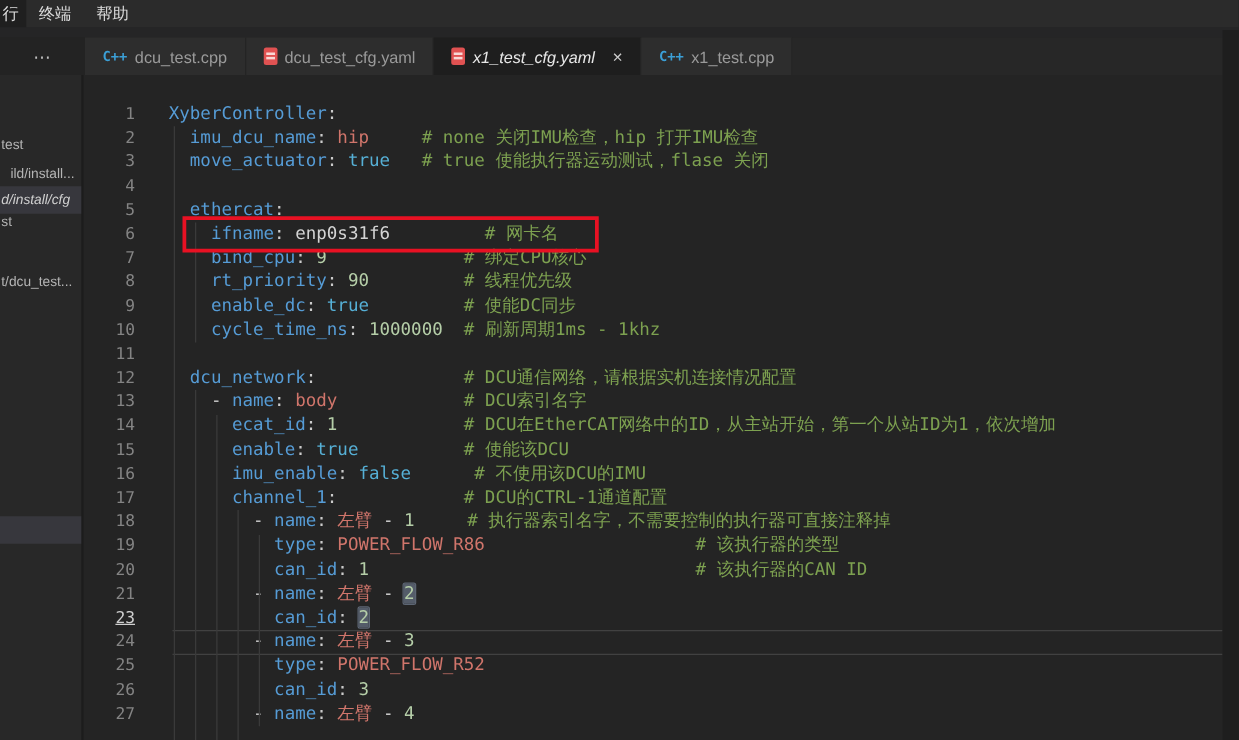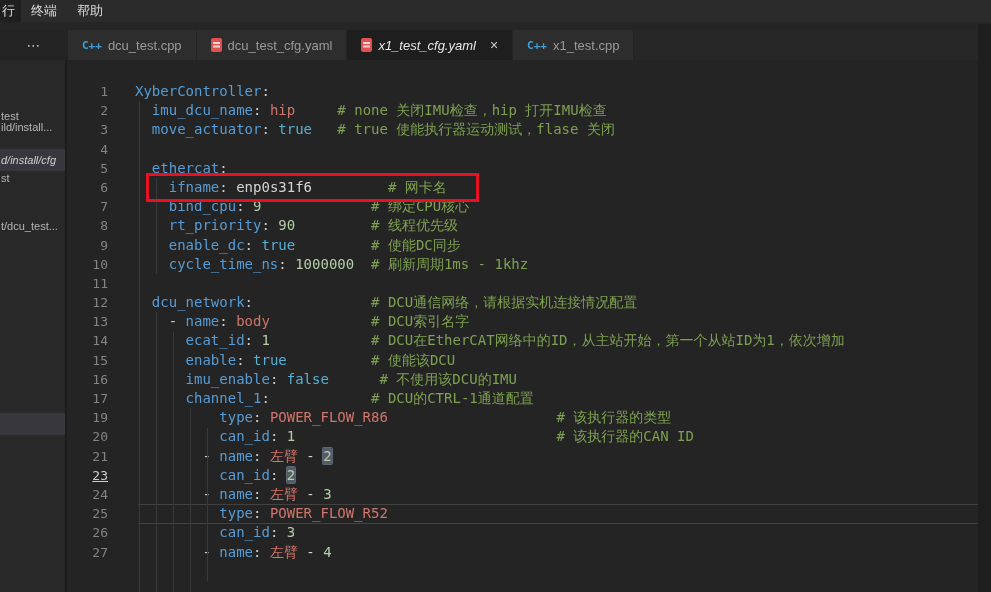--- a/index.html
+++ b/index.html
@@ -127,21 +127,21 @@
       <span class="crumb-sep">›</span>
       <span class="crumb">cfg</span>
       <span class="crumb-sep">›</span>
       <span class="yaml-icon"></span>
       <span class="crumb-file">x1_test_cfg.yaml</span>
     </div>
 
   <div id="sidebar">
     <div id="side-empty-highlight"></div>
   <div class="side-item" style="top: 45px;">test</div>
-      <div class="side-item" style="top: 56px;">ild/install...</div>
+      <div class="side-item" style="top: 68px; text-align: center;">ild/install...</div>
       <div class="side-item selected" style="top: 89px;">d/install/cfg</div>
       <div class="side-item" style="top: 107px;">st</div>
       <div class="side-item" style="top: 155px;">t/dcu_test...</div>
     </div>
 
   <div id="editor">
     <div id="current-line"></div>
     <div id="lines">
         <div class="cl">
           <span class="ln">1</span>
@@ -203,20 +203,24 @@
           <span class="ln">15</span>
           <span class="code"><span class="tok-ws">      </span><span class="tok-key">enable</span><span class="tok-pun">:</span><span class="tok-ws"> </span><span class="tok-bool">true</span><span class="tok-ws">          </span><span class="tok-cmt"># 使能该DCU</span></span>
         </div>
         <div class="cl">
           <span class="ln">16</span>
           <span class="code"><span class="tok-ws">      </span><span class="tok-key">imu_enable</span><span class="tok-pun">:</span><span class="tok-ws"> </span><span class="tok-bool">false</span><span class="tok-ws">      </span><span class="tok-cmt"># 不使用该DCU的IMU</span></span>
         </div>
         <div class="cl">
           <span class="ln">17</span>
           <span class="code"><span class="tok-ws">      </span><span class="tok-key">channel_1</span><span class="tok-pun">:</span><span class="tok-ws">            </span><span class="tok-cmt"># DCU的CTRL-1通道配置</span></span>
+        </div>
+        <div class="cl">
+          <span class="ln">18</span>
+          <span class="code"><span class="tok-ws">        </span><span class="tok-pun">- </span><span class="tok-key">name</span><span class="tok-pun">:</span><span class="tok-ws"> </span><span class="tok-str">左臂</span><span class="tok-plain"> - </span><span class="tok-num">1</span><span class="tok-ws">     </span><span class="tok-cmt"># 执行器索引名字，不需要控制的执行器可直接注释掉</span></span>
         </div>
         <div class="cl">
           <span class="ln">19</span>
           <span class="code"><span class="tok-ws">          </span><span class="tok-key">type</span><span class="tok-pun">:</span><span class="tok-ws"> </span><span class="tok-str">POWER_FLOW_R86</span><span class="tok-ws">                    </span><span class="tok-cmt"># 该执行器的类型</span></span>
         </div>
         <div class="cl">
           <span class="ln">20</span>
           <span class="code"><span class="tok-ws">          </span><span class="tok-key">can_id</span><span class="tok-pun">:</span><span class="tok-ws"> </span><span class="tok-num">1</span><span class="tok-ws">                               </span><span class="tok-cmt"># 该执行器的CAN ID</span></span>
         </div>
         <div class="cl">

